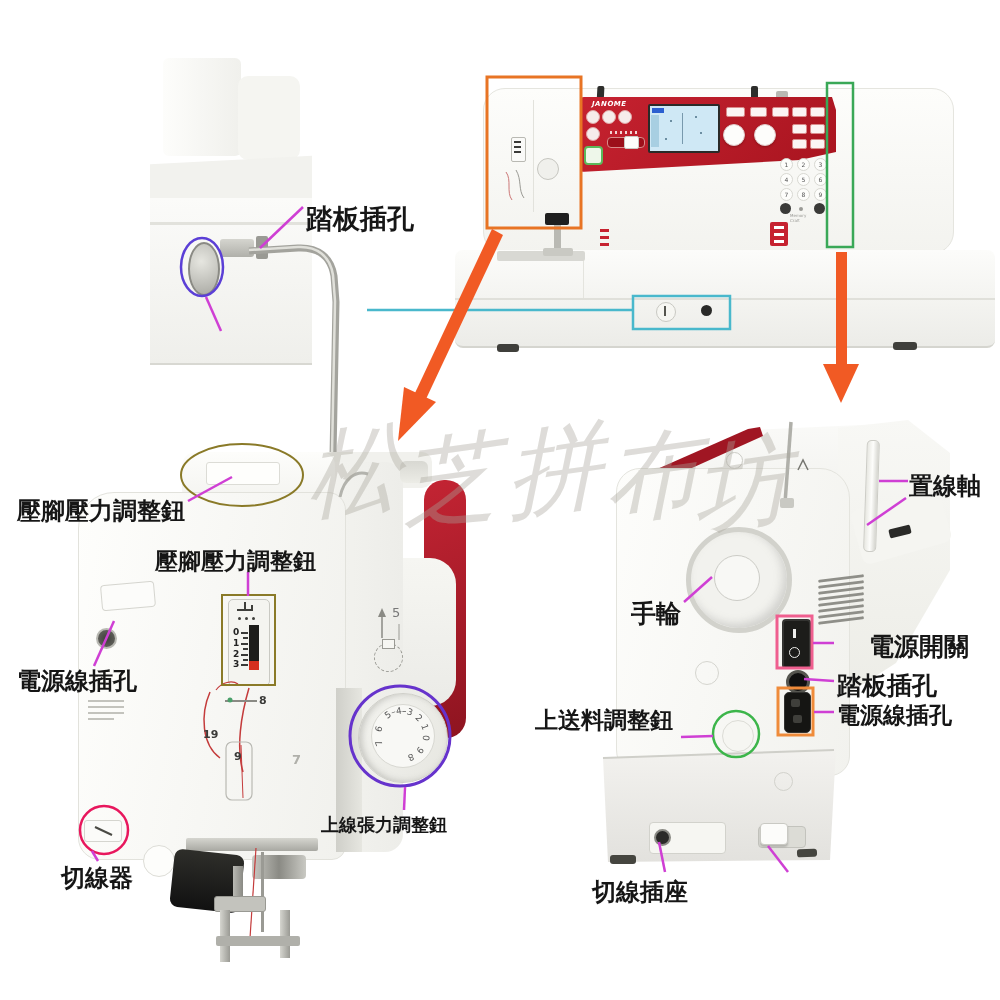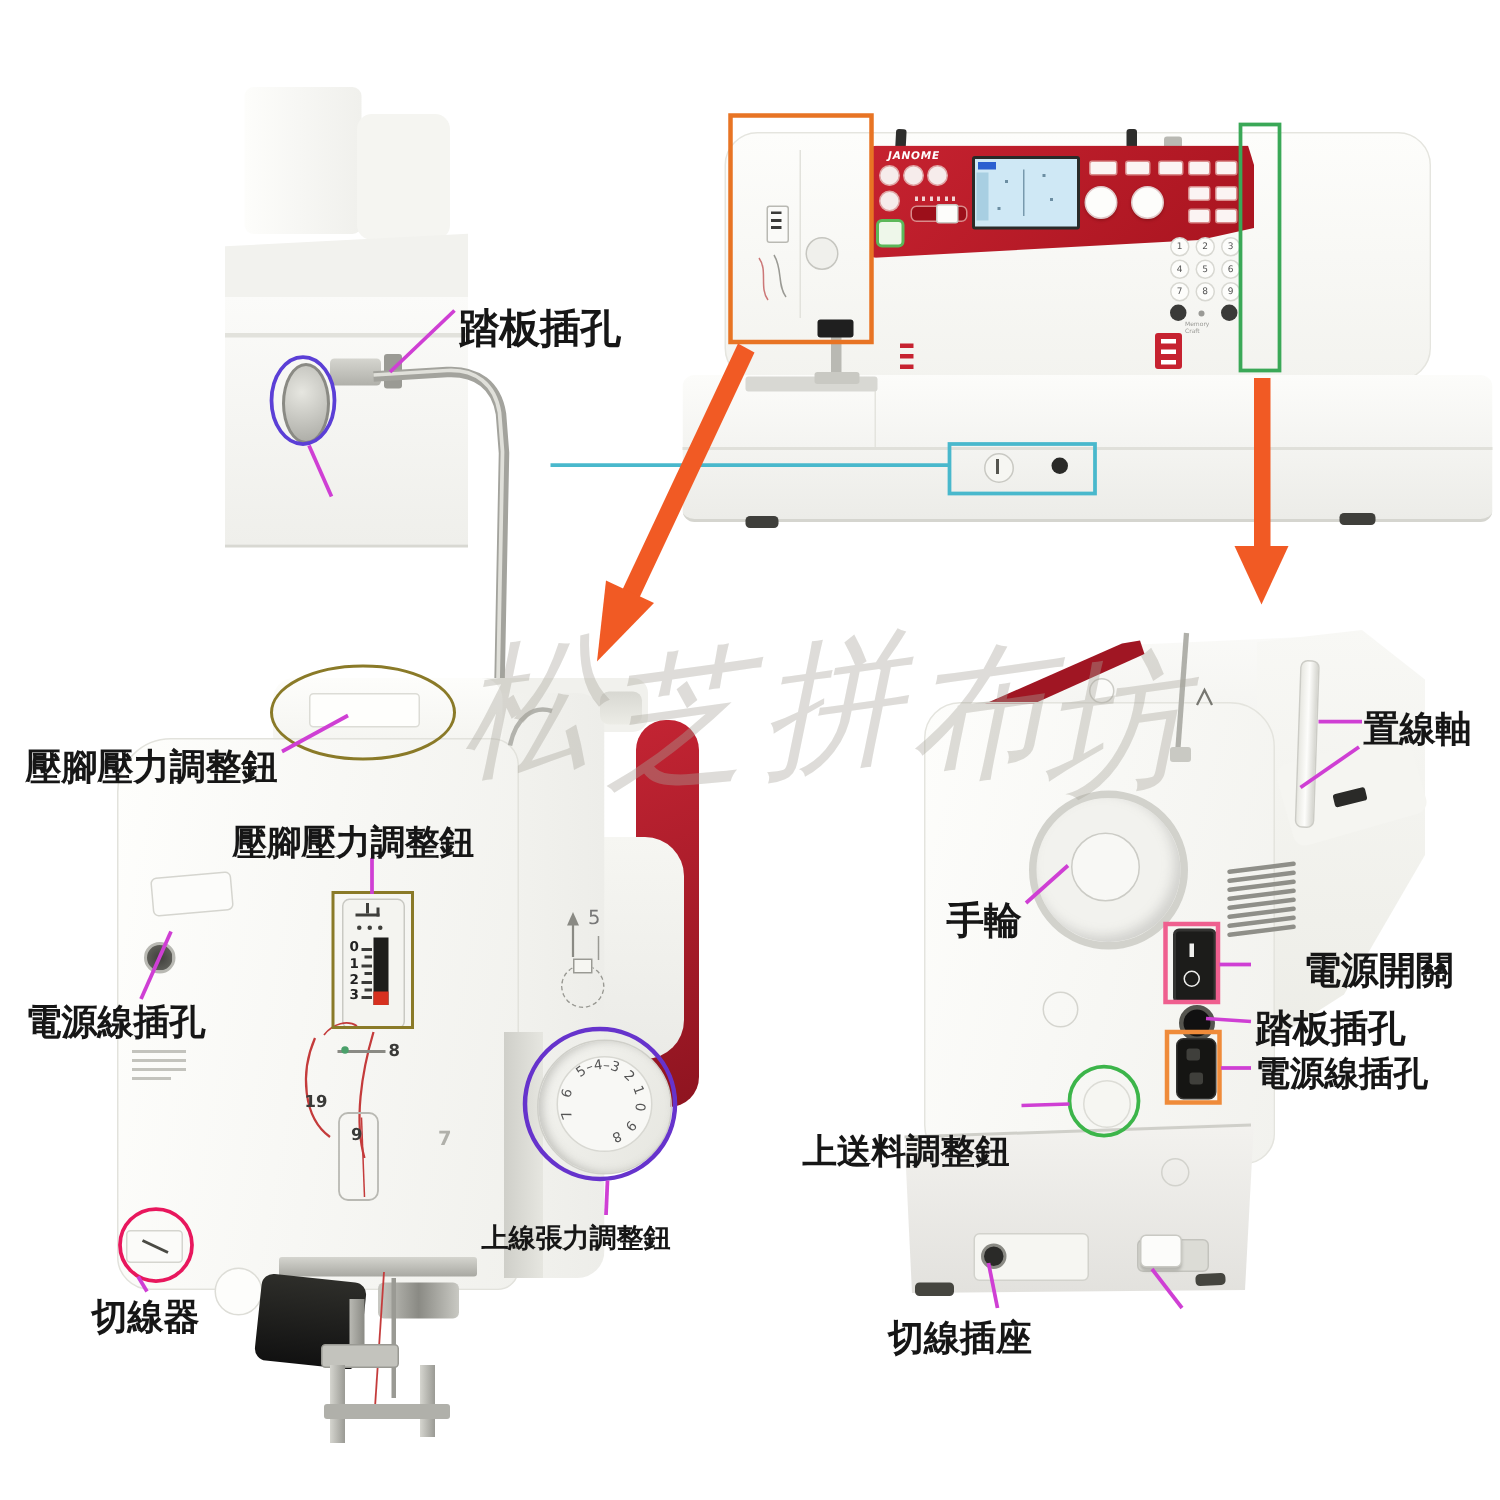--- a/index.html
+++ b/index.html
@@ -338,16 +338,16 @@
   <div class="lbl" style="left:155px;top:546px;font-size:23px;">壓腳壓力調整鈕</div>
   <div class="lbl" style="left:17px;top:665px;font-size:24px;">電源線插孔</div>
   <div class="lbl" style="left:61px;top:862px;font-size:24px;">切線器</div>
   <div class="lbl" style="left:321px;top:813px;font-size:18px;">上線張力調整鈕</div>
 
   <div class="lbl" style="left:909px;top:470px;font-size:24px;">置線軸</div>
   <div class="lbl" style="left:631px;top:597px;font-size:25px;">手輪</div>
   <div class="lbl" style="left:837px;top:630px;font-size:25px;margin-left:32px;">電源開關</div>
   <div class="lbl" style="left:837px;top:669px;font-size:25px;">踏板插孔</div>
   <div class="lbl" style="left:837px;top:700px;font-size:23px;">電源線插孔</div>
-  <div class="lbl" style="left:535px;top:752px;font-size:23px;">上送料調整鈕</div>
+  <div class="lbl" style="left:535px;top:705px;font-size:23px;">上送料調整鈕</div>
   <div class="lbl" style="left:592px;top:876px;font-size:24px;">切線插座</div>
 
 </div>
 
 </body></html>

